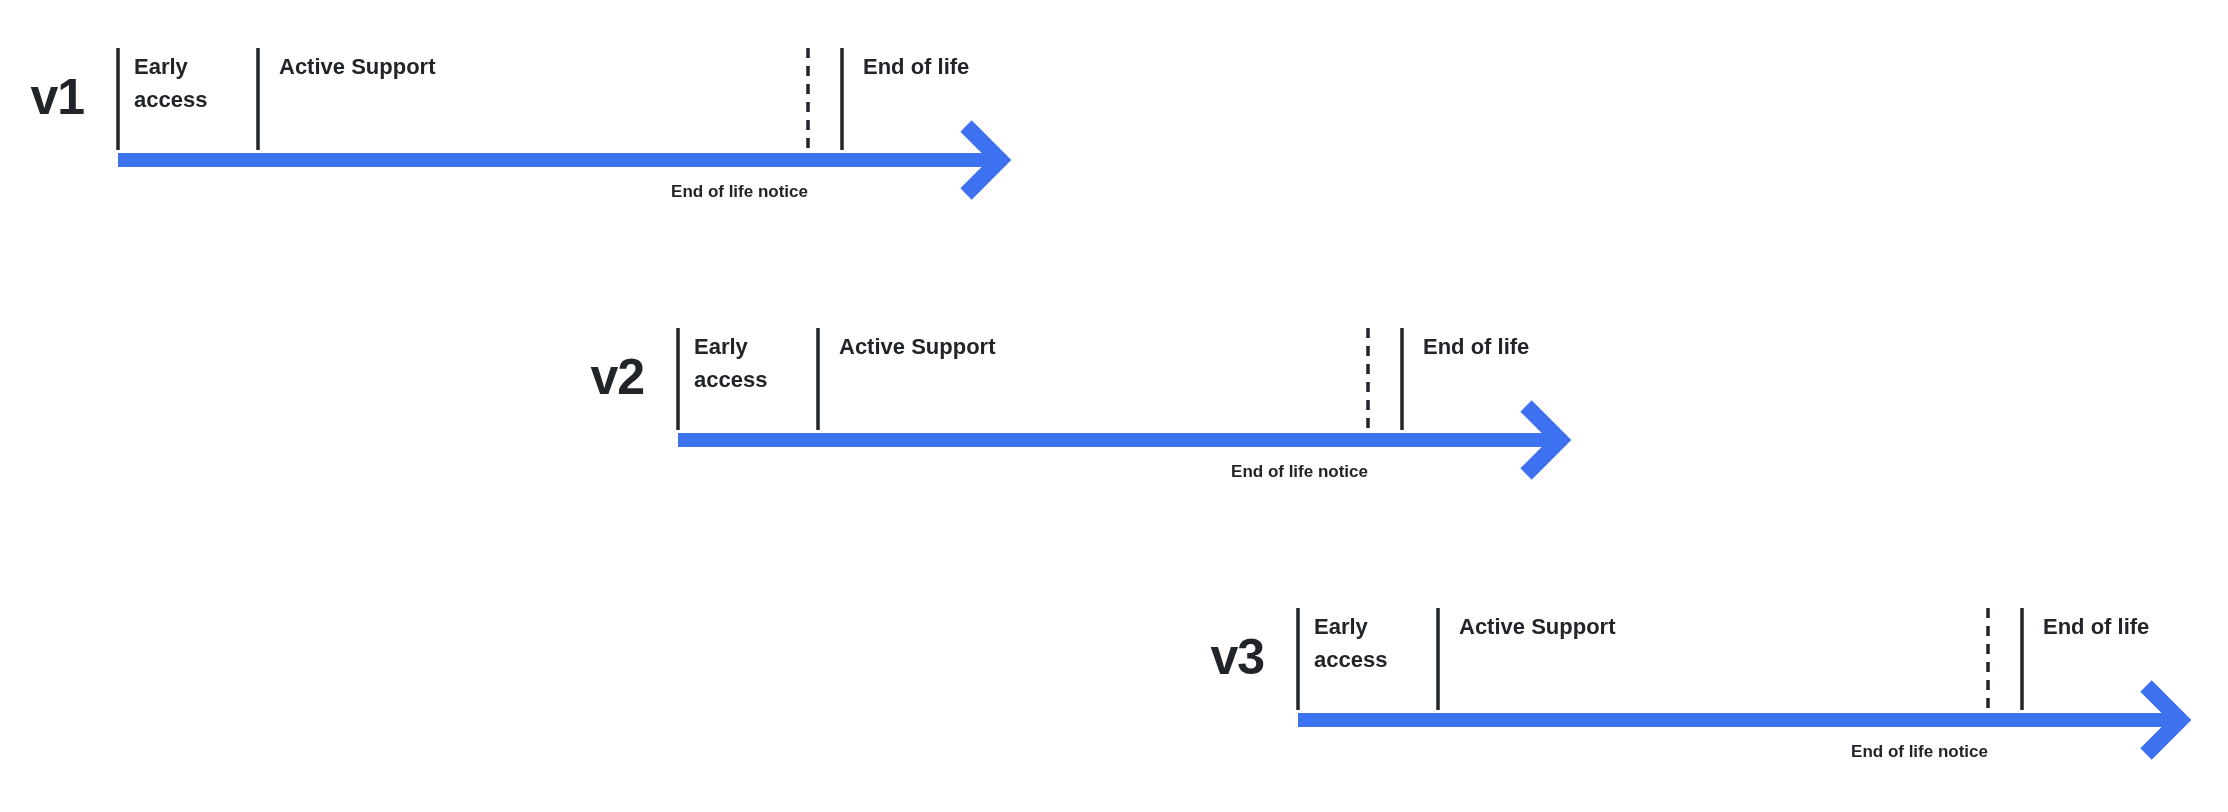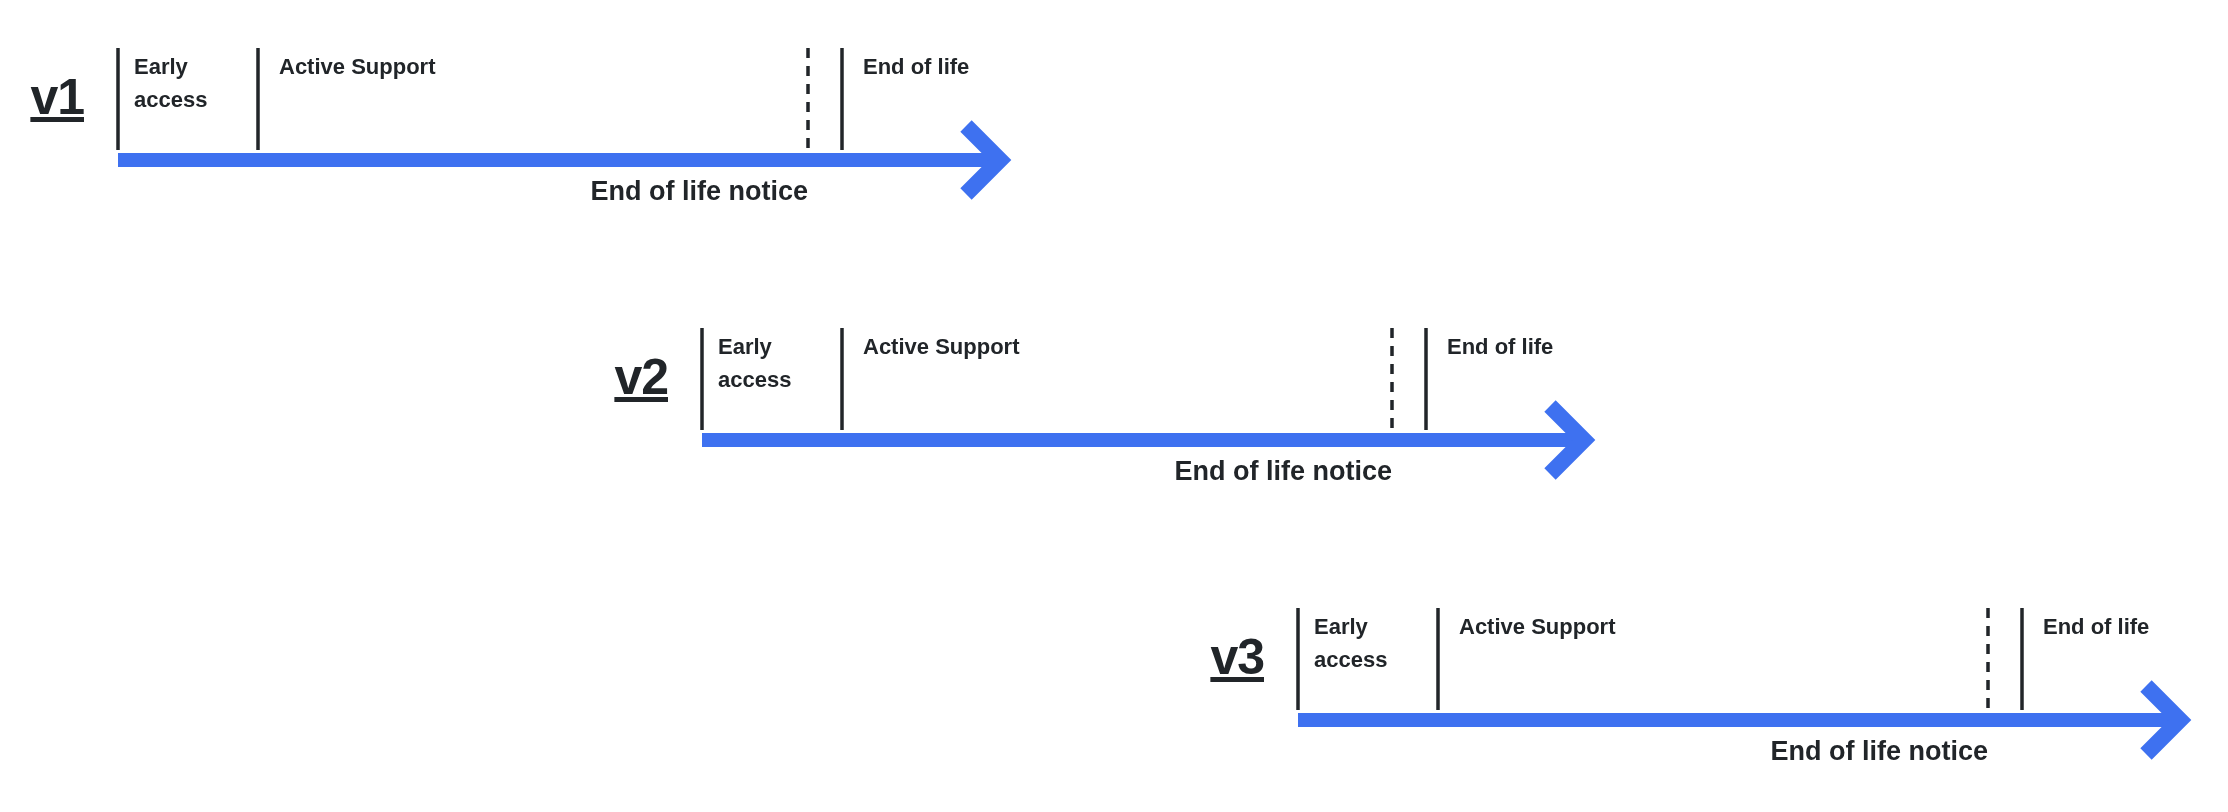--- a/index.html
+++ b/index.html
@@ -48,21 +48,20 @@
   .vlabel {
     position: absolute;
     left: 0;
     top: 30px;
     width: 84px;
     text-align: right;
     font-size: 50px;
     line-height: 54px;
     font-weight: 700;
     letter-spacing: -1px;
-    text-decoration: underline;
   }
   .phase {
     position: absolute;
     top: 10px;
     font-size: 22px;
     line-height: 33px;
     font-weight: 700;
   }
   .phase.early {
     left: 134px;
@@ -75,27 +74,27 @@
   .phase.eol {
     left: 863px;
     white-space: nowrap;
   }
   .notice {
     position: absolute;
     left: 408px;
     width: 400px;
     top: 136px;
     text-align: right;
-    font-size: 27px;
+    font-size: 17px;
     line-height: 31px;
     font-weight: 700;
     white-space: nowrap;
   }
   .row-v1 { left: 0px;    top: 40px;  }
-  .row-v2 { left: 584px;  top: 320px; }
+  .row-v2 { left: 560px;  top: 320px; }
   .row-v3 { left: 1180px; top: 600px; }
 </style>
 </head>
 <body>
 
 <div class="canvas">
 
   <section class="row row-v1">
     <svg class="shapes" width="1060" height="175" viewBox="0 0 1060 175">
       <line class="tick" x1="118" y1="8" x2="118" y2="110"></line>

